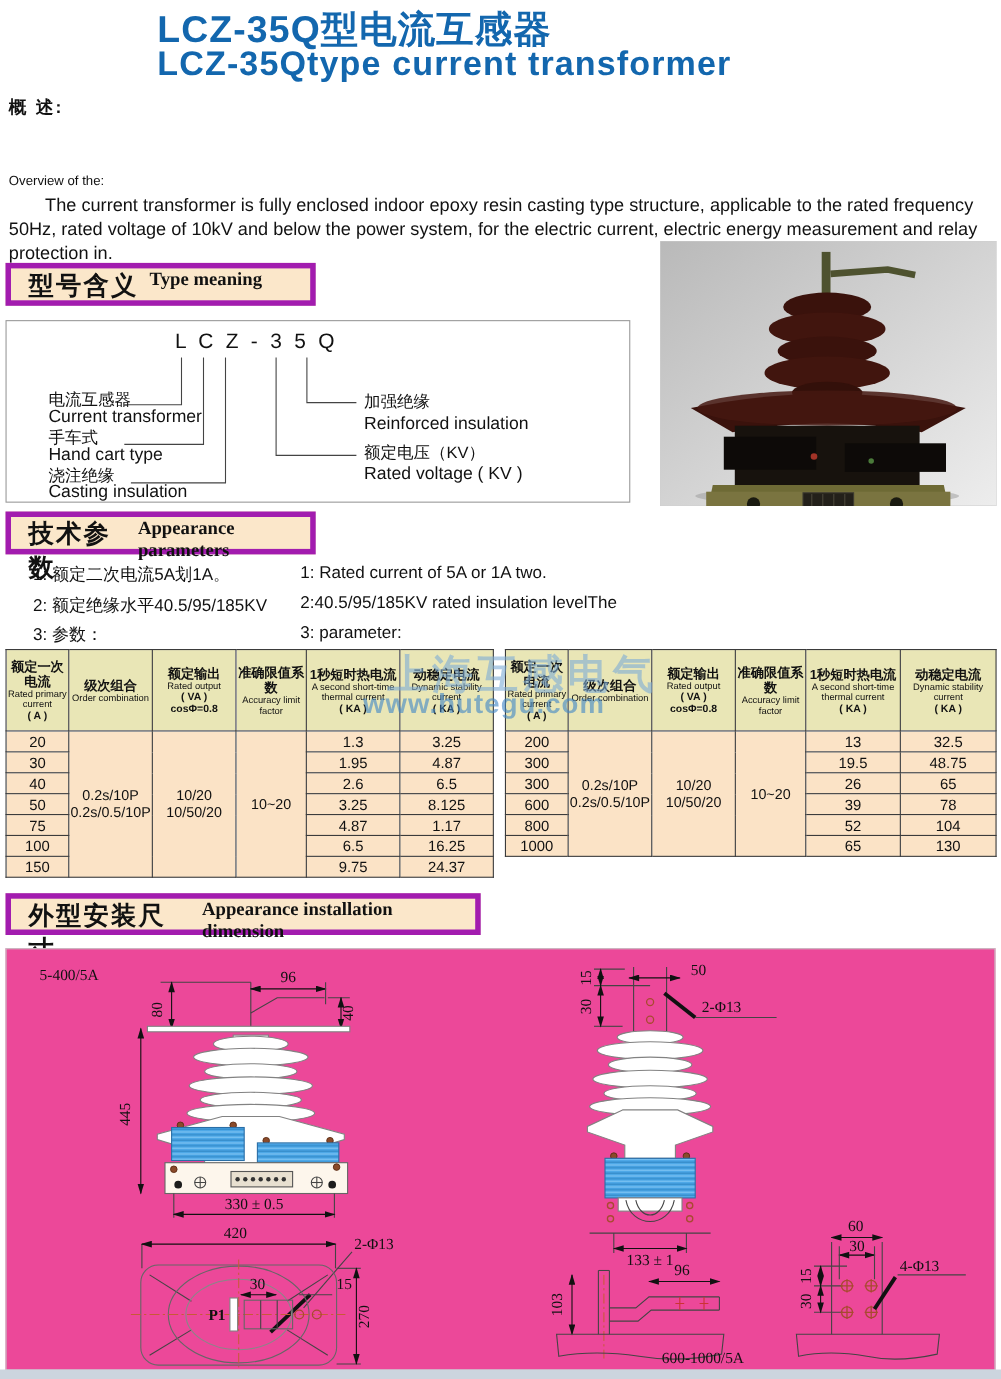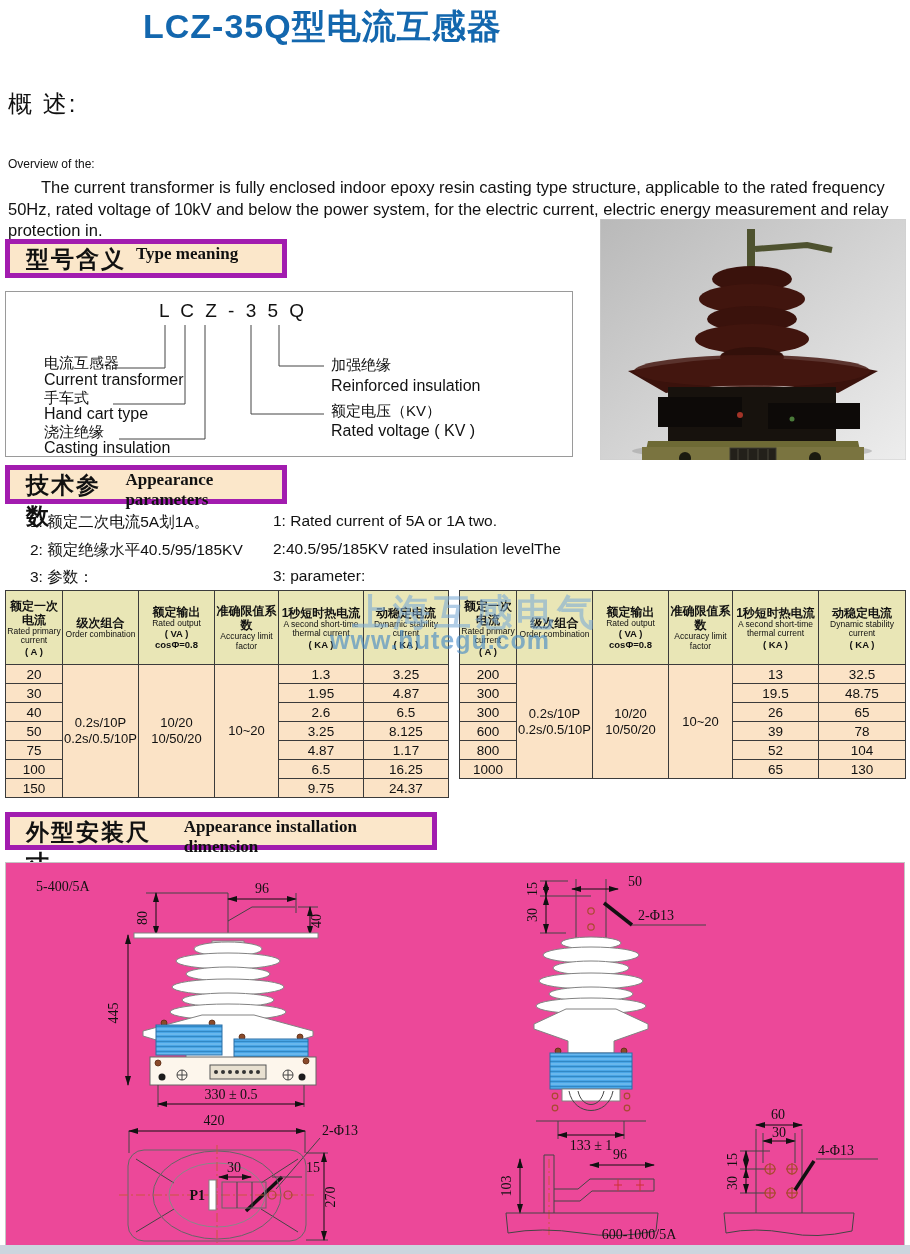--- a/index.html
+++ b/index.html
@@ -1,21 +1,21 @@
 <!DOCTYPE html>
 <html><head>
 <meta charset="utf-8">
 <style>
   html,body{margin:0;padding:0;background:#fff}
   .page{position:relative;width:910px;height:1254px;background:#fff;overflow:hidden;
         font-family:"Liberation Sans",sans-serif;color:#111}
   .abs{position:absolute}
   .title1{font-size:34px;font-weight:800;color:#1367ae;letter-spacing:1px;white-space:nowrap}
   .title2{font-size:31px;font-weight:800;color:#1367ae;letter-spacing:1px;white-space:nowrap}
-  .h-zh{font-size:24px;font-weight:400;letter-spacing:2px}
+  .h-zh{font-size:16px;font-weight:700;letter-spacing:2px}
   .para-zh{font-size:15px;line-height:22px;text-indent:2em}
   .para-en{font-size:16.5px;line-height:21.5px;text-indent:2em}
   .plain-en{font-size:12px}
   .secbox{background:#fbe7ca;border:5px solid #a21caf;display:flex;align-items:flex-start;
           padding-left:16px;box-sizing:border-box}
   .secbox .zh{font-size:23px;font-weight:700;letter-spacing:2px}
   .secbox .en{font-family:"Liberation Serif",serif;font-size:17px;font-weight:700;margin-left:10px}
   .diagbox{border:1px solid #9a9a9a;background:#fff}
   .model{font-size:19px;letter-spacing:3px;white-space:nowrap}
   .lbl-zh{font-size:15px;white-space:nowrap}
@@ -41,20 +41,21 @@
   svg .cl{stroke:#c75a35;stroke-width:.9;fill:none;stroke-dasharray:9 3 2 3}
   svg .hole{stroke:#a84a30;stroke-width:1.2;fill:none}
   svg .bolt{fill:#8a4a2a;stroke:#5a2a12;stroke-width:.8}
 </style>
 </head>
 <body>
 
 <div class="page">
 
   <div class="abs title1" style="left:143px;top:4px">LCZ-35Q型电流互感器</div>
+  <div class="abs title2" style="left:143px;top:40px">LCZ-35Qtype current transformer</div>
 
   <div class="abs h-zh" style="left:8px;top:88px">概 述:</div>
   <div class="abs plain-en" style="left:8px;top:157px">Overview of the:</div>
   <div class="abs para-en" style="left:8px;top:177px;width:897px">The current transformer is fully enclosed indoor epoxy resin casting type structure, applicable to the rated frequency 50Hz, rated voltage of 10kV and below the power system, for the electric current, electric energy measurement and relay protection in.</div>
 
   <div class="abs secbox" style="left:5px;top:239px;width:282px;height:39px">
     <span class="zh">型号含义</span>
     <span class="en">Type meaning</span>
   </div>
 

